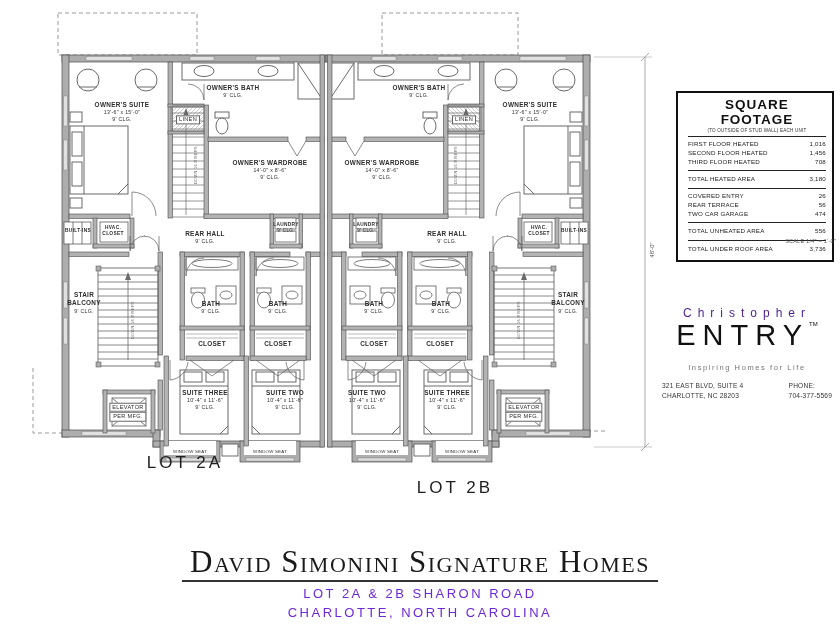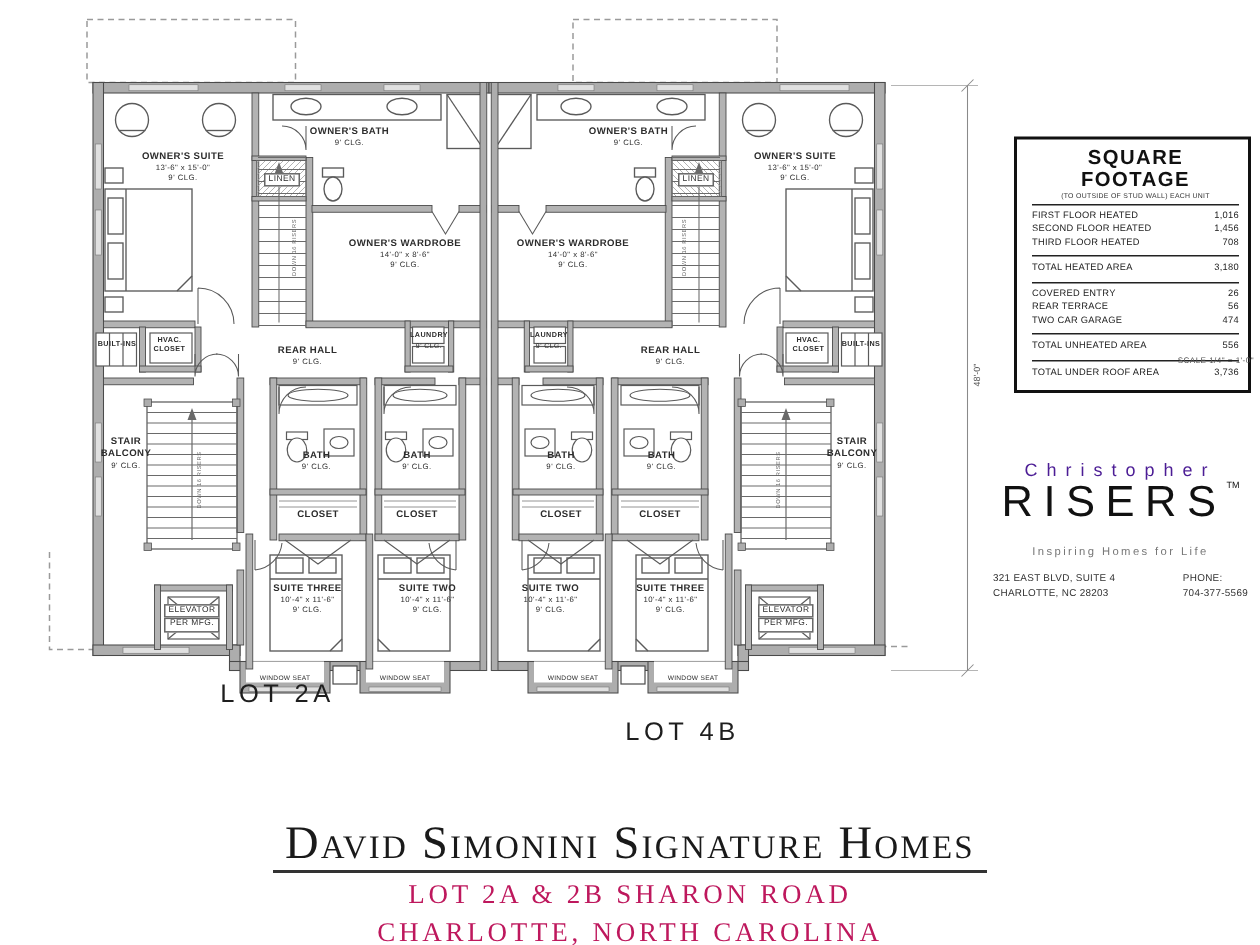--- a/index.html
+++ b/index.html
@@ -42,21 +42,21 @@
   .logo-tm{font-size:6px;vertical-align:top;letter-spacing:0;}
   .logo-tag{font-size:7.5px;letter-spacing:1.6px;color:#777;margin-top:13px;}
   .logo-addr{display:flex;justify-content:space-between;text-align:left;font-size:6.6px;
              color:#333;margin-top:9px;line-height:1.5;letter-spacing:.2px;padding:0 4px;}
 
   
   .title-block{position:absolute;left:0;right:0;top:546px;text-align:center;}
   .main-title{display:inline-block;font-family:"Liberation Serif","DejaVu Serif",serif;
               font-variant:small-caps;font-size:31px;letter-spacing:1.5px;color:#1a1a1a;
               border-bottom:2px solid #333;padding:0 8px 1px 8px;line-height:1.05;}
-  .sub1,.sub2{font-size:18px;letter-spacing:2.5px;color:#be185d;margin-top:4px;font-family:Liberation Serif, serif;}
+  .sub1,.sub2{font-size:13px;letter-spacing:2.5px;color:#6d28d9;margin-top:4px;}
 </style>
 </head>
 <body>
 
 <div id="sheet">
 
   <svg width="840" height="520" viewBox="0 0 840 520" style="position:absolute;left:0;top:0;">
     <defs>
       <pattern id="hatch" width="4" height="4" patternUnits="userSpaceOnUse">
         <path d="M0 4 L4 0" stroke="#999" stroke-width="0.5"></path>
@@ -411,21 +411,21 @@
     <span class="rm">WINDOW SEAT</span>
   </div>
 
   <div class="stairnote" style="left:196px;top:165px">DOWN 16 RISERS</div>
   <div class="stairnote" style="left:133px;top:320px">DOWN 16 RISERS</div>
   <div class="stairnote" style="left:456px;top:165px">DOWN 16 RISERS</div>
   <div class="stairnote" style="left:519px;top:320px">DOWN 16 RISERS</div>
   <div class="vdim" style="left:652px;top:250px">48'-0"</div>
 
   <div class="lot" style="left:185px;top:463px">LOT 2A</div>
-  <div class="lot" style="left:455px;top:488px">LOT 4B</div>
+  <div class="lot" style="left:455px;top:488px">LOT 2B</div>
 
   <div class="sf-table">
     <div class="sf-title">SQUARE FOOTAGE</div>
     <div class="sf-sub">(TO OUTSIDE OF STUD WALL) EACH UNIT</div>
     <div class="sf-group">
       <div class="sf-row">
         <span>FIRST FLOOR HEATED</span>
         <span>1,016</span>
       </div>
       <div class="sf-row">
@@ -465,21 +465,21 @@
     </div>
   </div>
 
   <div class="plan-title-block">
     <div class="plan-scale">SCALE 1/4" = 1'-0"</div>
   </div>
 
   <div class="logo-block">
     <div class="logo-first">Christopher</div>
     <div class="logo-last">
-      <span>RISERS</span><span class="logo-tm">TM</span>
+      <span>ENTRY</span><span class="logo-tm">TM</span>
     </div>
     <div class="logo-tag">Inspiring Homes for Life</div>
     <div class="logo-addr">
       <div>
         <div>321 EAST BLVD, SUITE 4</div>
         <div>CHARLOTTE, NC 28203</div>
       </div>
       <div>
         <div>PHONE:</div>
         <div>704-377-5569</div>

